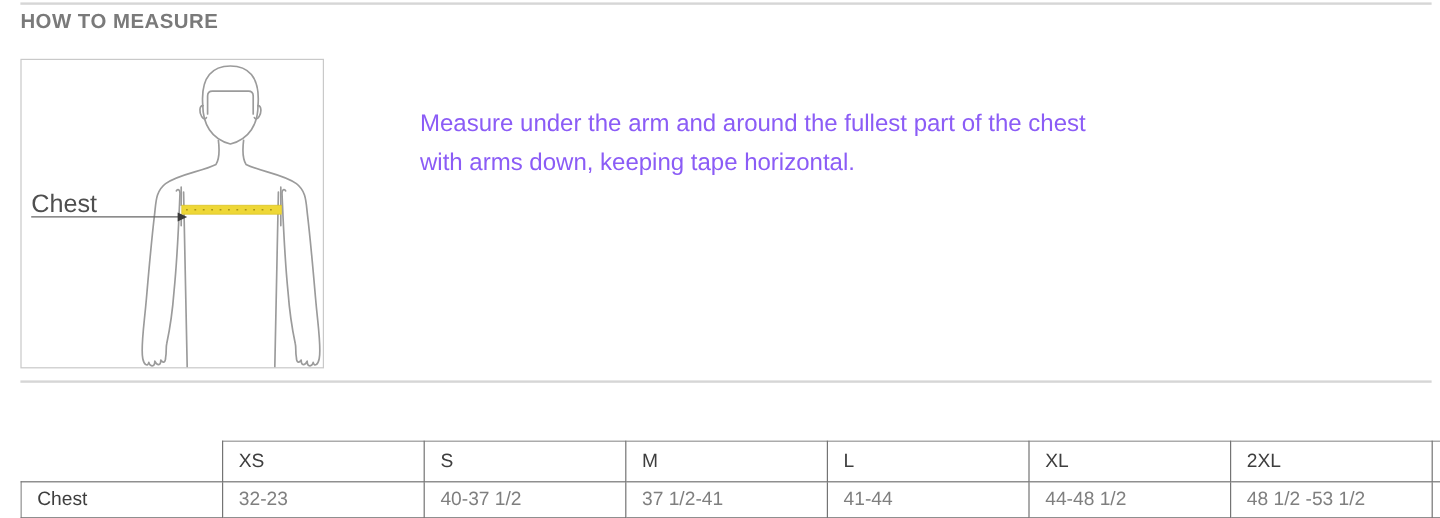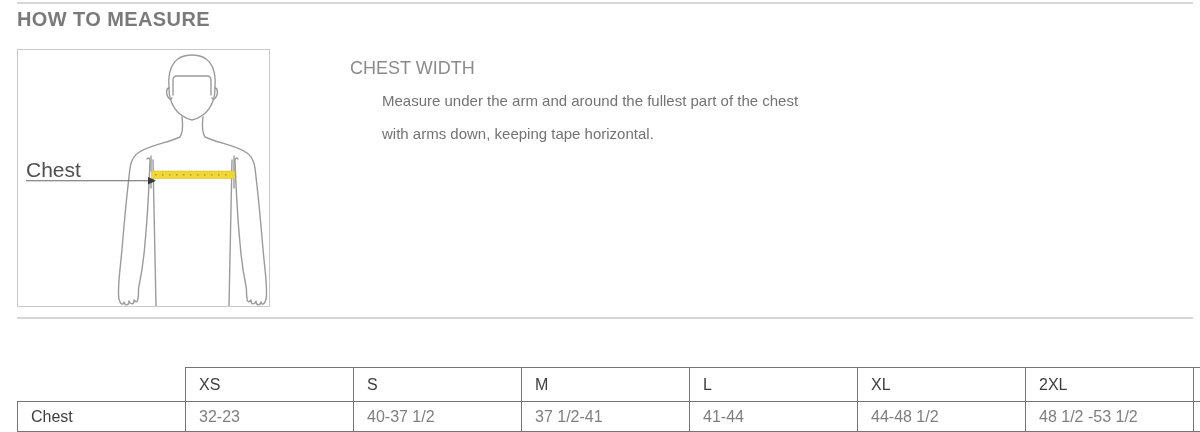--- a/index.html
+++ b/index.html
@@ -15,21 +15,21 @@
   .divider {
     position:absolute;
     left:17px;
     width:1176px;
     height:2px;
     background:#d6d6d6;
   }
   .section-heading {
     position:absolute;
     left:17px;
-    font-size:20px;
+    font-size:17px;
     font-weight:bold;
     color:#7a7a7a;
     letter-spacing:0.4px;
   }
   .figure-box {
     position:absolute;
     left:17px;
     top:49px;
     width:253px;
     height:258px;
@@ -40,23 +40,22 @@
   .chest-width-title {
     position:absolute;
     left:350px;
     top:58px;
     font-size:18px;
     color:#8b8b8b;
   }
   .desc-line {
     position:absolute;
     left:350px;
-    font-size:15px;
-    color:#737373;
-    margin-left:32px;
+    font-size:20px;
+    color:#8b5cf6;
   }
   .desc-line-1 { top:92px; }
   .desc-line-2 { top:125px; }
   .table-wrap {
     position:absolute;
     left:17px;
     top:367px;
     width:1183px;
     overflow:hidden;
   }
@@ -121,21 +120,20 @@
       <rect x="133.5" y="121" width="83" height="7.5" fill="#eed736" stroke="#d8c128" stroke-width="0.6"></rect>
       <path d="M137,124.8 H214" stroke="#a99417" stroke-width="1.3" stroke-dasharray="1.5 5.5" fill="none"></path>
 
       <path d="M8,130.8 H134" stroke="#666666" stroke-width="1.1" fill="none"></path>
       <path d="M130,127 L138,130.8 L130,134.5 Z" fill="#3a3a3a"></path>
 
       <text x="8" y="127" font-size="21" fill="#4f4f4f">Chest</text>
     </svg>
   </div>
 
-  <div class="chest-width-title">CHEST WIDTH</div>
 
   <div class="desc-line desc-line-1">Measure under the arm and around the fullest part of the chest</div>
 
   <div class="desc-line desc-line-2">with arms down, keeping tape horizontal.</div>
 
   <div class="divider" style="top:317px"></div>
 
 
   <div class="table-wrap">
     <table class="size-chart">

